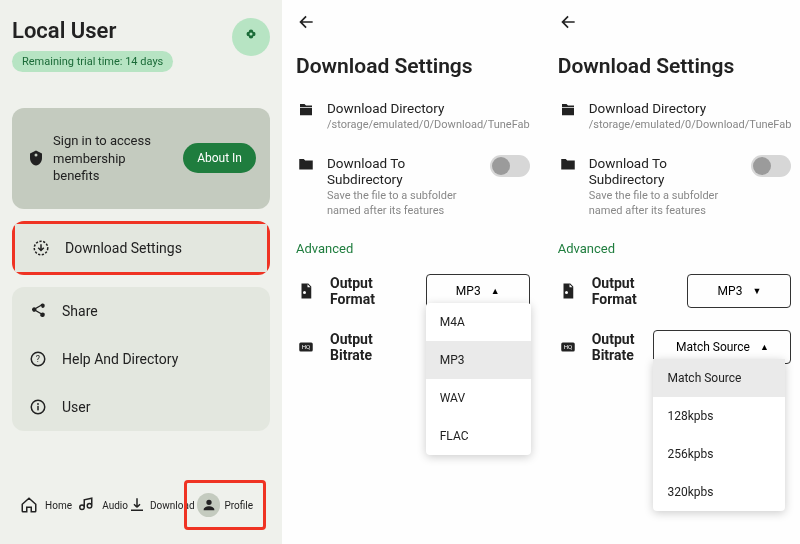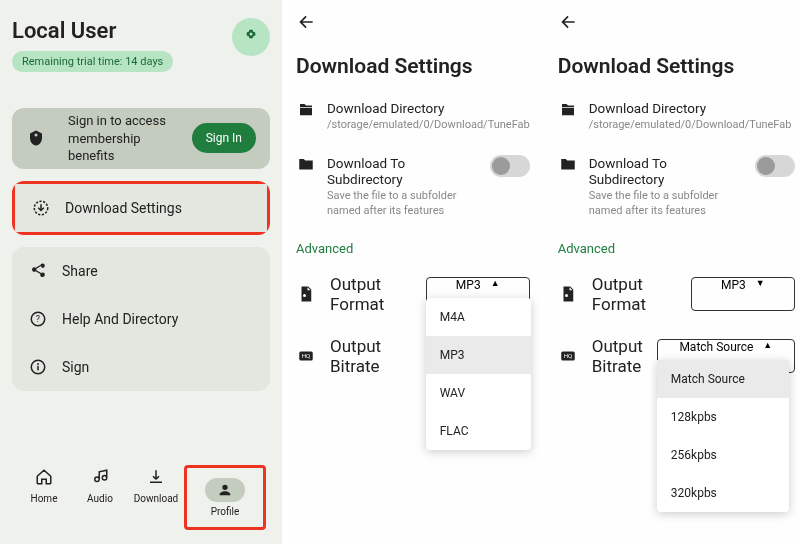--- a/index.html
+++ b/index.html
@@ -5,47 +5,47 @@
   * { box-sizing: border-box; margin: 0; padding: 0; font-family: -apple-system, BlinkMacSystemFont, "Segoe UI", Roboto, sans-serif; }
   body { background: #fff; width: 800px; height: 544px; overflow: hidden; }
   .cols { display: flex; width: 800px; height: 544px; }
   .col { height: 544px; position: relative; }
   .col1 { width: 292px; background: #eff1ec; padding: 18px 12px 0 12px; display: flex; flex-direction: column; }
   .col2, .col3 { width: 267px; background: #fefefe; padding: 12px 14px 0 14px; }
   .u-row { display: flex; align-items: flex-start; justify-content: space-between; }
   .u-name { font-size: 22px; font-weight: 600; color: #222; }
   .avatar { width: 38px; height: 38px; border-radius: 50%; background: #b7e4c3; display: flex; align-items: center; justify-content: center; color: #1b6b38; font-size: 18px; }
   .trial { display: inline-block; margin-top: 8px; background: #b7e4c3; color: #1b6b38; font-size: 11px; padding: 4px 10px; border-radius: 14px; }
-  .signin-card { margin-top: 36px; background: #c4cbbf; border-radius: 12px; padding: 4px 14px; display: flex; align-items: center; gap: 22px; }
+  .signin-card { margin-top: 36px; background: #c4cbbf; border-radius: 12px; padding: 24px 14px; display: flex; align-items: center; gap: 7px; }
   .signin-txt { font-size: 13px; color: #222; line-height: 1.35; flex: 1; }
   .signin-btn { background: #1f7d3e; color: #fff; border: none; border-radius: 18px; padding: 8px 14px; font-size: 12px; cursor: pointer; }
   .group { margin-top: 12px; background: #e3e7df; border-radius: 12px; overflow: hidden; }
   .menu-item { display: flex; align-items: center; gap: 14px; padding: 14px 16px; font-size: 14px; color: #222; cursor: pointer; }
   .highlight-box { border: 3px solid #ef3323; border-radius: 4px; }
   .bottom-nav { margin-top: auto; display: flex; justify-content: space-between; padding: 6px 4px 14px 4px; }
-  .nav-item { display: flex; flex-direction: column; align-items: center; gap: 4px; font-size: 10px; color: #222; width: 56px; cursor: pointer; }
+  .nav-item { display: flex; flex-direction: row; align-items: center; gap: 4px; font-size: 10px; color: #222; width: 56px; cursor: pointer; }
   .nav-icon { width: 40px; height: 24px; display: flex; align-items: center; justify-content: center; border-radius: 14px; font-size: 14px; }
   .nav-active .nav-icon { background: #c4cbbf; }
   .nav-wrap-hl { border: 3px solid #ef3323; border-radius: 4px; padding: 10px; }
   .back { font-size: 20px; cursor: pointer; }
   .title { font-size: 21px; font-weight: 600; color: #222; margin-top: 22px; margin-bottom: 22px; }
   .row { display: flex; align-items: flex-start; gap: 11px; margin-bottom: 22px; }
   .ico { width: 20px; height: 20px; flex-shrink: 0; display: flex; align-items: center; justify-content: center; color: #222; }
   .row-body { flex: 1; }
   .row-title { font-size: 13.5px; color: #222; }
   .row-sub { font-size: 11px; color: #888; margin-top: 2px; line-height: 1.35; }
   .toggle { width: 40px; height: 22px; background: #d7d7d7; border-radius: 12px; position: relative; flex-shrink: 0; cursor: pointer; }
   .toggle .knob { position: absolute; left: 2px; top: 2px; width: 18px; height: 18px; background: #9b9b9b; border-radius: 50%; }
   .adv { color: #1f7d3e; font-size: 13px; margin-bottom: 18px; margin-top: 12px; }
   .fmt-row { display: flex; align-items: center; gap: 14px; margin-bottom: 22px; }
-  .fmt-label { font-size: 17px; color: #222; flex: 1; }
-  .select { border: 1px solid #333; border-radius: 4px; width: 104px; height: 34px; display: flex; align-items: flex-start; justify-content: center; font-size: 12px; position: relative; cursor: pointer; gap: 10px; }
+  .fmt-label { font-size: 14px; color: #222; flex: 1; font-weight: bold; }
+  .select { border: 1px solid #333; border-radius: 4px; width: 104px; height: 34px; display: flex; align-items: center; justify-content: center; font-size: 12px; position: relative; cursor: pointer; gap: 10px; }
   .select-wide { width: 138px; }
   .tri { font-size: 9px; }
-  .dropdown { position: absolute; top: 20px; left: -1px; width: 105px; background: #fff; border-radius: 4px; box-shadow: 0 2px 10px rgba(0,0,0,0.2); z-index: 5; }
+  .dropdown { position: absolute; top: 28px; left: -1px; width: 105px; background: #fff; border-radius: 4px; box-shadow: 0 2px 10px rgba(0,0,0,0.2); z-index: 5; }
   .dropdown-wide { width: 132px; }
   .dd-item { padding: 12px 14px; font-size: 12px; color: #222; cursor: pointer; }
   .dd-sel { background: #eaeaea; }
   .half-select { border: 1px solid #333; border-radius: 4px 0 0 4px; border-right: none; width: 30px; height: 34px; display: flex; align-items: center; justify-content: flex-end; font-size: 12px; padding-right: 2px; }
   svg { display: block; }
 </style>
 </head>
 <body>
 
 <div class="cols">
@@ -68,21 +68,21 @@
       <span class="ico">
         <svg width="18" height="18" viewBox="0 0 24 24">
             <path fill="#222" d="M12 2 4 6v6c0 5 3.4 9.6 8 10 4.6-.4 8-5 8-10V6l-8-4zm0 4a2 2 0 1 1 0 4 2 2 0 0 1 0-4z"></path>
           </svg>
       </span>
       <div class="signin-txt">
         <span>Sign in to access</span><br>
         <span>membership</span><br>
         <span>benefits</span>
       </div>
-      <button class="signin-btn">Sign In</button>
+      <button class="signin-btn">About In</button>
     </div>
 
     <div class="group">
       <div class="menu-item highlight-box">
         <span class="ico">
           <svg width="18" height="18" viewBox="0 0 24 24">
               <circle cx="12" cy="12" r="9" fill="none" stroke="#222" stroke-width="2" stroke-dasharray="3 2"></circle>
               <path fill="#222" d="M11 7h2v6l2-2 1.4 1.4L12 16.8 7.6 12.4 9 11l2 2z"></path>
             </svg>
         </span>
@@ -109,21 +109,21 @@
         <span>Help And Directory</span>
       </div>
       <div class="menu-item">
         <span class="ico">
           <svg width="18" height="18" viewBox="0 0 24 24">
               <circle cx="12" cy="12" r="9" fill="none" stroke="#222" stroke-width="2"></circle>
               <circle cx="12" cy="8" r="1.2" fill="#222"></circle>
               <rect x="11" y="10.5" width="2" height="6" fill="#222"></rect>
             </svg>
         </span>
-        <span>Sign</span>
+        <span>User</span>
       </div>
     </div>
 
     <div class="bottom-nav">
       <div class="nav-item">
         <div class="nav-icon">
           <svg width="18" height="18" viewBox="0 0 24 24">
               <path fill="none" stroke="#222" stroke-width="2" d="M3 11 12 3l9 8v9a1 1 0 0 1-1 1h-5v-6h-6v6H4a1 1 0 0 1-1-1z"></path>
             </svg>
         </div>

